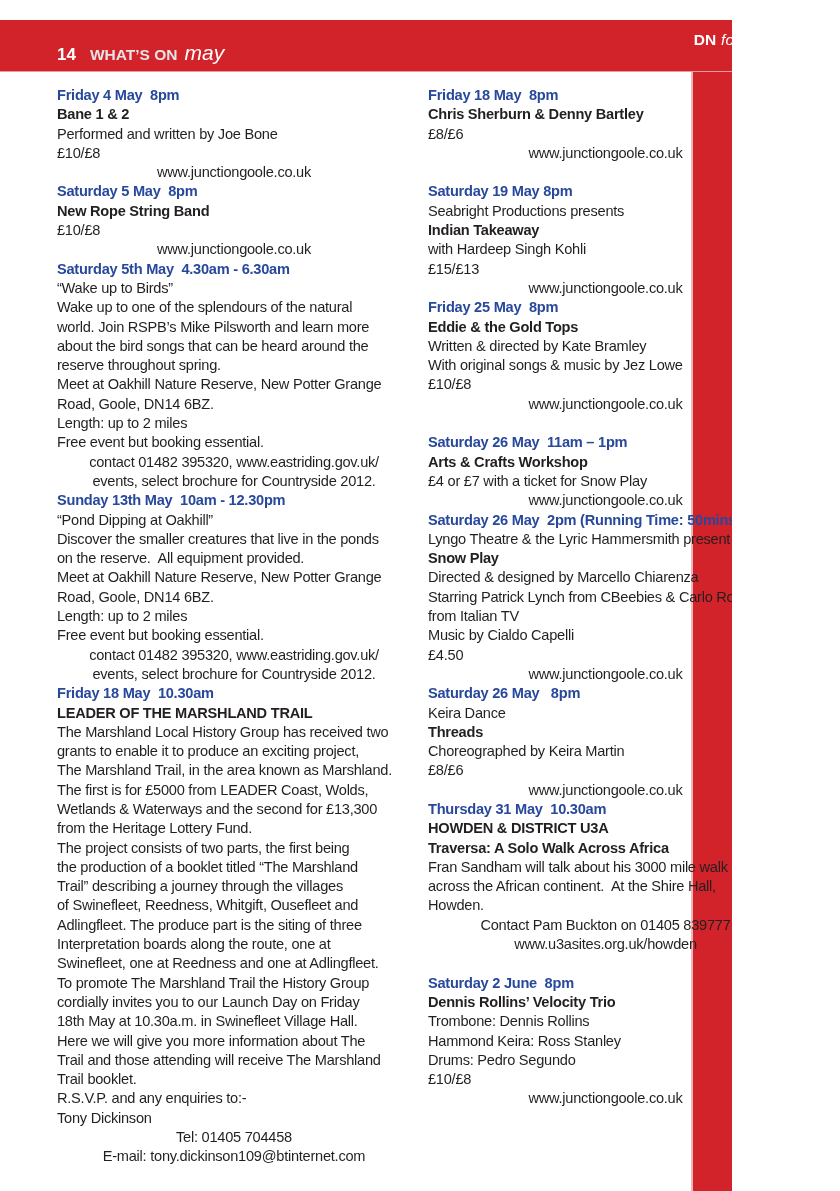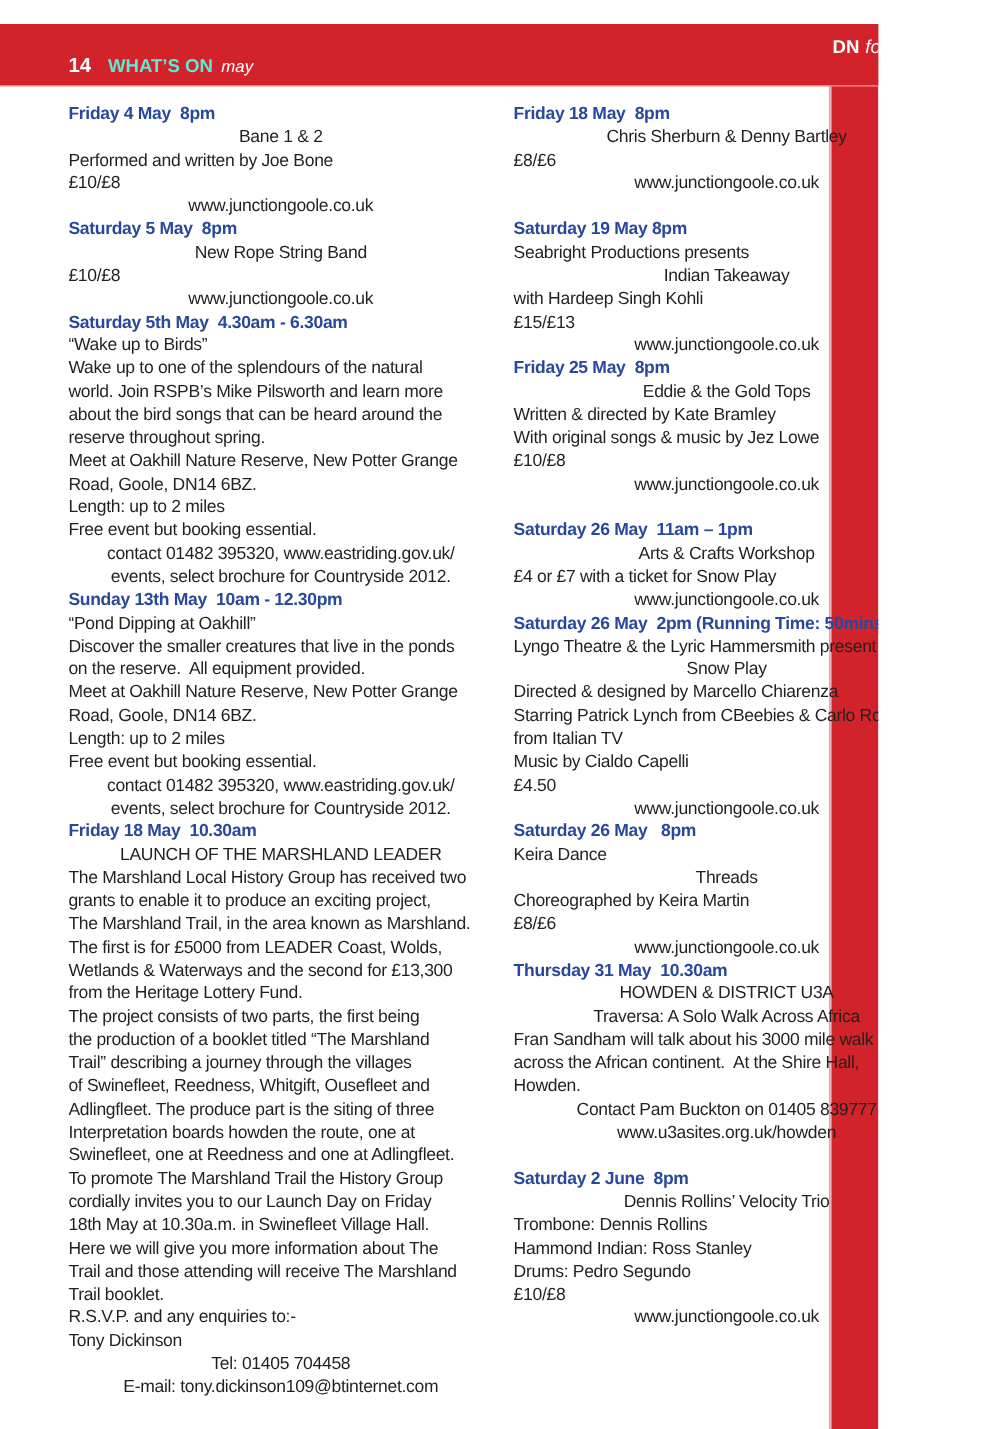--- a/index.html
+++ b/index.html
@@ -29,22 +29,22 @@
     display: flex; align-items: baseline;
     white-space: pre;
   }
   #header .hright {
     position: absolute;
     right: 62px; bottom: 22px;
     display: flex; align-items: baseline;
     white-space: pre;
   }
   .pagenum { color:#ffffff; font-weight:bold; font-size:17px; letter-spacing:0; }
-  .section  { color:#5eead4; font-weight:bold; font-size:15.5px; margin-left:14px; }
-  .month    { color:#ffffff; font-style:italic; font-size:14px; margin-left:7px; }
+  .section  { color:#e5e5e5; font-weight:bold; font-size:15.5px; margin-left:14px; }
+  .month    { color:#ffffff; font-style:italic; font-size:21px; margin-left:7px; }
   .brand    { color:#ffffff; font-weight:bold; font-size:15.5px; }
   .brandsuf { color:#ffffff; font-style:italic; font-size:15.5px; margin-left:5px; }
   
   #stripe {
     position: absolute;
     top: 52px; right: 0; bottom: 0;
     width: 41px;
     background: #d2232a;
     border-left: 2px solid #edb6b8;
     box-sizing: border-box;
@@ -57,21 +57,21 @@
   #col-left  { left: 57px;  width: 354px; }
   #col-right { left: 428px; width: 355px; }
   .ln {
     height: 19.3px;
     line-height: 19.3px;
     font-size: 14.6px;
     letter-spacing: -0.25px;
     white-space: pre;
   }
   .ln.date  { color: #27489b; font-weight: bold; }
-  .ln.title { font-weight: normal; text-align: center; }
+  .ln.title { font-weight: bold; }
   .ln.right, .ln.url { text-align: center; }
   .ln.gap { height: 19.3px; }
 </style>
 </head>
 <body>
 
 <div id="page">
 
   <div id="header">
     <div class="hleft">
@@ -122,33 +122,33 @@
         <div class="ln body">on the reserve.  All equipment provided.</div>
         <div class="ln body">Meet at Oakhill Nature Reserve, New Potter Grange</div>
         <div class="ln body">Road, Goole, DN14 6BZ.</div>
         <div class="ln body">Length: up to 2 miles</div>
         <div class="ln body">Free event but booking essential.</div>
         <div class="ln right">contact 01482 395320, www.eastriding.gov.uk/</div>
         <div class="ln right">events, select brochure for Countryside 2012.</div>
       </div>
       <div class="event">
         <div class="ln date">Friday 18 May  10.30am</div>
-        <div class="ln title">LAUNCH OF THE MARSHLAND LEADER</div>
+        <div class="ln title">LEADER OF THE MARSHLAND TRAIL</div>
         <div class="ln body">The Marshland Local History Group has received two</div>
         <div class="ln body">grants to enable it to produce an exciting project,</div>
         <div class="ln body">The Marshland Trail, in the area known as Marshland.</div>
         <div class="ln body">The first is for £5000 from LEADER Coast, Wolds,</div>
         <div class="ln body">Wetlands &amp; Waterways and the second for £13,300</div>
         <div class="ln body">from the Heritage Lottery Fund.</div>
         <div class="ln body">The project consists of two parts, the first being</div>
         <div class="ln body">the production of a booklet titled “The Marshland</div>
         <div class="ln body">Trail” describing a journey through the villages</div>
         <div class="ln body">of Swinefleet, Reedness, Whitgift, Ousefleet and</div>
         <div class="ln body">Adlingfleet. The produce part is the siting of three</div>
-        <div class="ln body">Interpretation boards howden the route, one at</div>
+        <div class="ln body">Interpretation boards along the route, one at</div>
         <div class="ln body">Swinefleet, one at Reedness and one at Adlingfleet.</div>
         <div class="ln body">To promote The Marshland Trail the History Group</div>
         <div class="ln body">cordially invites you to our Launch Day on Friday</div>
         <div class="ln body">18th May at 10.30a.m. in Swinefleet Village Hall.</div>
         <div class="ln body">Here we will give you more information about The</div>
         <div class="ln body">Trail and those attending will receive The Marshland</div>
         <div class="ln body">Trail booklet.</div>
         <div class="ln body">R.S.V.P. and any enquiries to:-</div>
         <div class="ln body">Tony Dickinson</div>
         <div class="ln right">Tel: 01405 704458</div>
@@ -213,20 +213,20 @@
         <div class="ln body">across the African continent.  At the Shire Hall,</div>
         <div class="ln body">Howden.</div>
         <div class="ln right">Contact Pam Buckton on 01405 839777</div>
         <div class="ln right">www.u3asites.org.uk/howden</div>
         <div class="ln gap"></div>
       </div>
       <div class="event">
         <div class="ln date">Saturday 2 June  8pm</div>
         <div class="ln title">Dennis Rollins’ Velocity Trio</div>
         <div class="ln body">Trombone: Dennis Rollins</div>
-        <div class="ln body">Hammond Indian: Ross Stanley</div>
+        <div class="ln body">Hammond Keira: Ross Stanley</div>
         <div class="ln body">Drums: Pedro Segundo</div>
         <div class="ln body">£10/£8</div>
         <div class="ln url">www.junctiongoole.co.uk</div>
       </div>
     </div>
 
 </div>
 
 </body></html>

